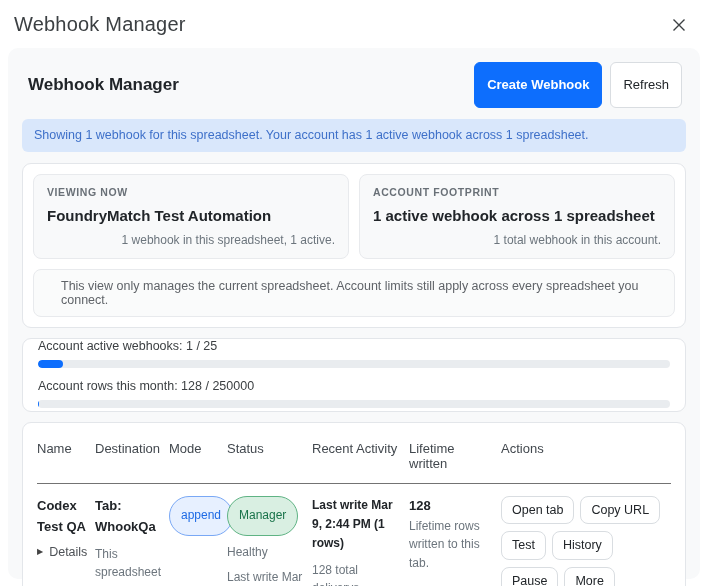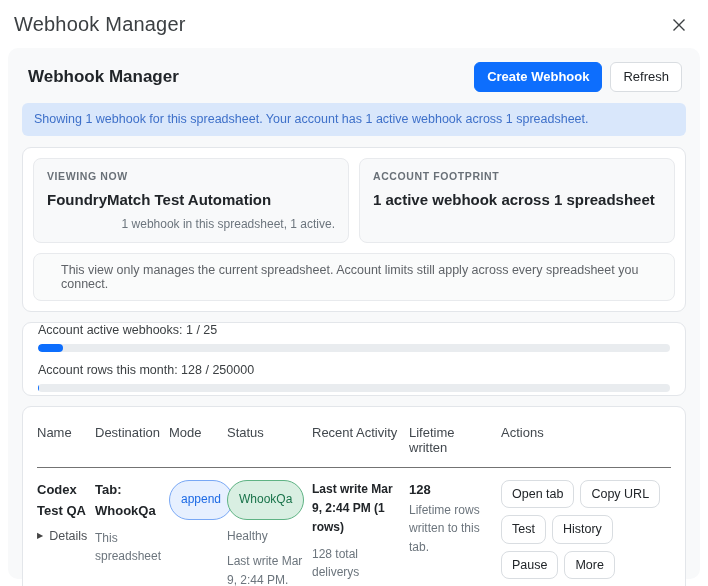--- a/index.html
+++ b/index.html
@@ -18,21 +18,21 @@
   
   .titlebar{display:flex;justify-content:space-between;align-items:center;padding:13px 20px 12px 14px;}
   .titlebar h1{margin:0;font-size:20px;font-weight:500;color:#3c4043;letter-spacing:.2px;}
   .close-btn{background:none;border:none;padding:2px;cursor:pointer;line-height:0;}
   
   .panel{margin:0 8px;height:531px;background:var(--panel-bg,#f8f9fa);border-radius:10px;padding:10px 14px;}
   
   .panel-header{display:flex;justify-content:space-between;align-items:center;padding:4px 4px 0 6px;}
   .panel-header h2{margin:0;font-size:17px;font-weight:700;color:#212529;}
   .btn-group{display:flex;gap:8px;}
-  .btn{font-family:inherit;font-size:13px;border-radius:6px;padding:6px 12px;cursor:pointer;line-height:1.2;}
+  .btn{font-family:inherit;font-size:13px;border-radius:6px;padding:14px 12px;cursor:pointer;line-height:1.2;}
   .btn-primary{background:var(--primary,#0d6efd);border:1px solid var(--primary,#0d6efd);color:#fff;font-weight:600;}
   .btn-light{background:#fff;border:1px solid #d9dde1;color:#212529;}
   
   .banner{margin-top:11px;background:var(--banner-bg,#d9e7fb);color:var(--banner-text,#3e70c9);
     border-radius:6px;padding:8px 12px;font-size:12.5px;line-height:1.4;}
   
   .card{background:#fff;border:1px solid var(--card-border,#e3e6ea);border-radius:9px;}
   .overview-card{margin-top:11px;padding:10px;}
   .subcards{display:flex;gap:10px;}
   .subcard{flex:1;background:#f8f9fa;border:1px solid #e8eaed;border-radius:8px;padding:11px 13px;}
@@ -97,20 +97,21 @@
   <div class="card overview-card">
     <div class="subcards">
       <div class="subcard">
         <div class="eyebrow">VIEWING NOW</div>
         <div class="subcard-title">FoundryMatch Test Automation</div>
         <div class="muted">1 webhook in this spreadsheet, 1 active.</div>
       </div>
       <div class="subcard">
         <div class="eyebrow">ACCOUNT FOOTPRINT</div>
         <div class="subcard-title">1 active webhook across 1 spreadsheet</div>
+        <div class="muted">1 total webhook in this account.</div>
       </div>
     </div>
     <div class="note">This view only manages the current spreadsheet. Account limits still apply across every spreadsheet you connect.</div>
   </div>
 
   <div class="card quota-card">
     <div class="quota-label">Account active webhooks: 1 / 25</div>
     <div class="track">
       <div class="fill" style="width: 4%;"></div>
     </div>
@@ -143,21 +144,21 @@
       <div class="cell">
         <div class="cell-strong">Tab: WhookQa</div>
         <div class="sub-line">This spreadsheet</div>
       </div>
 
       <div class="cell">
         <span class="badge badge-append">append</span>
       </div>
 
       <div class="cell">
-        <span class="badge badge-active">WhookQa</span>
+        <span class="badge badge-active">Manager</span>
         <div class="sub-line">Healthy</div>
         <div class="sub-line">Last write Mar 9, 2:44 PM.</div>
       </div>
 
       <div class="cell">
         <div class="cell-strong recent-primary">Last write Mar 9, 2:44 PM (1 rows)</div>
         <div class="sub-line">128 total deliverys</div>
       </div>
 
       <div class="cell">

